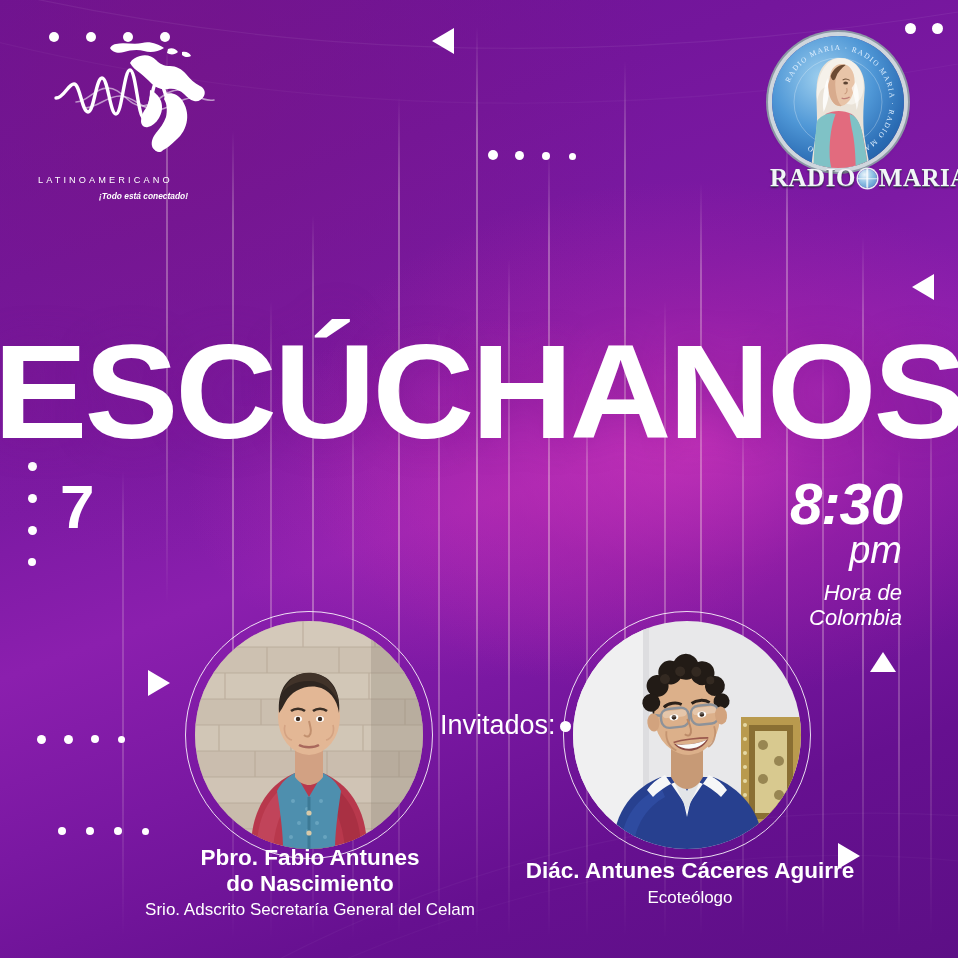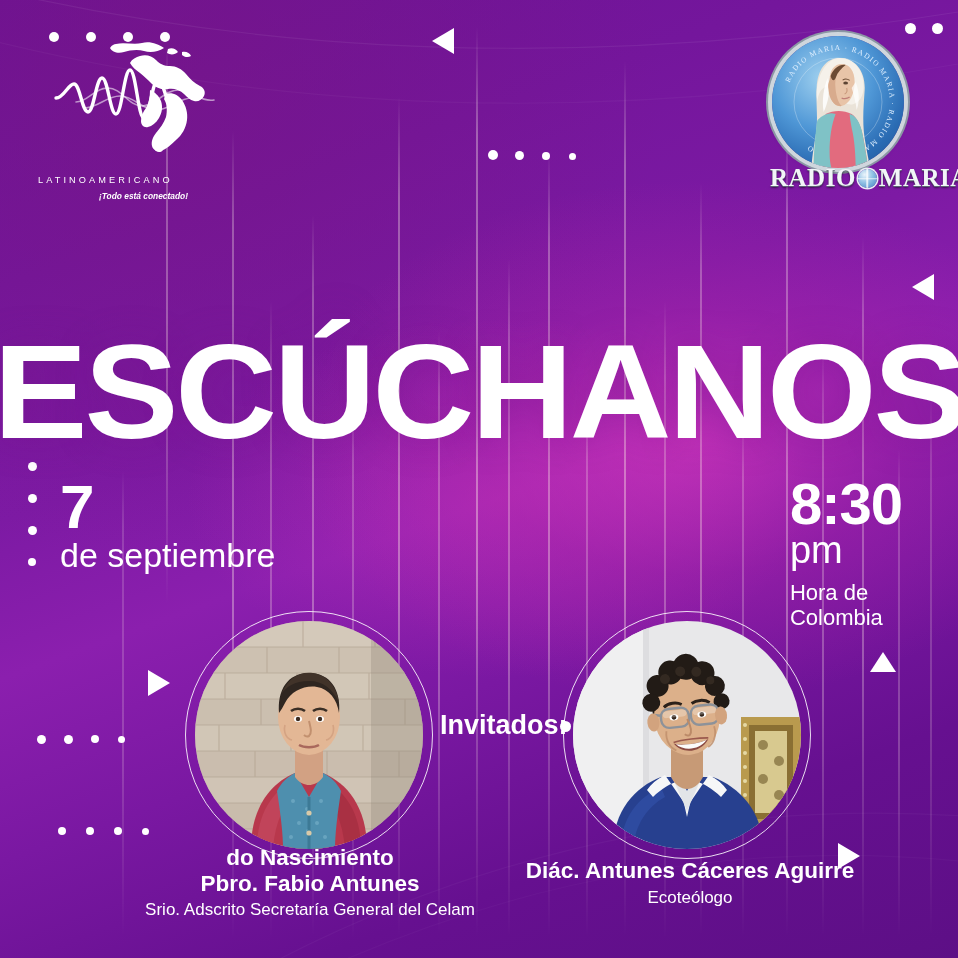--- a/index.html
+++ b/index.html
@@ -67,27 +67,27 @@
     font-size:133px;font-weight:700;letter-spacing:-3px;line-height:1;color:#fff;
     transform:scaleX(1.06);transform-origin:50% 50%;
     text-shadow:0 0 36px rgba(120,20,140,.45);}
 
   
   .date-block{position:absolute;left:60px;top:478px;}
   .date-day{font-size:62px;font-weight:700;line-height:.92;color:#fff;}
   .date-month{font-size:34px;font-weight:500;line-height:1.1;margin-top:2px;color:#fff;}
 
   
-  .time-block{position:absolute;right:56px;top:476px;}
+  .time-block{position:absolute;right:56px;top:476px;text-align:right;font-style:italic;}
   .time-main{font-size:58px;font-weight:700;line-height:.95;letter-spacing:-1px;color:#fff;}
   .time-ampm{font-size:38px;font-weight:400;line-height:1;margin-top:0;color:#fff;}
   .time-zone{font-size:22px;font-weight:400;line-height:1.12;margin-top:12px;color:#fff;}
 
   
-  .invitados{position:absolute;left:440px;top:710px;font-size:27px;font-weight:700;color:#fff;}
+  .invitados{position:absolute;left:440px;top:710px;font-size:27px;font-weight:400;color:#fff;}
 
   
   .portrait{position:absolute;width:228px;height:228px;border-radius:50%;overflow:hidden;}
   .portrait svg{width:100%;height:100%;display:block;}
   .pring{position:absolute;width:248px;height:248px;border-radius:50%;
     border:1.6px solid rgba(255,255,255,.85);}
 
   
   .speaker{position:absolute;text-align:center;}
   .sp-name{font-size:22.5px;font-weight:700;line-height:1.14;color:#fff;}
@@ -231,21 +231,20 @@
     </div>
     <div class="rm-word">
       <span>RADIO</span><span class="rm-globe"></span><span>MARIA</span>
     </div>
   </div>
 
   <div class="headline">ESCÚCHANOS</div>
 
   <div class="date-block">
     <div class="date-day">7</div>
-    <div class="date-month">de septiembre</div>
   </div>
 
   <div class="time-block">
     <div class="time-main">8:30</div>
     <div class="time-ampm">pm</div>
     <div class="time-zone">
       <div>Hora de</div>
       <div>Colombia</div>
     </div>
   </div>
@@ -420,22 +419,22 @@
         <path d="M140,108 C142,118 137,126 132,128" stroke="#c08f6c" stroke-width="1.8" fill="none" opacity=".85"></path>
 
         <ellipse cx="80" cy="98" rx="6" ry="9" fill="#d2a37e"></ellipse>
         <ellipse cx="148" cy="98" rx="6" ry="9" fill="#d2a37e"></ellipse>
       </g>
     </svg>
   </div>
 
   <div class="speaker" style="left:110px;top:845px;width:400px;">
     <div class="sp-name">
+      <div>Pbro. Fabio Antunes</div>
       <div>do Nascimiento</div>
-      <div>Pbro. Fabio Antunes</div>
     </div>
     <div class="sp-role">Srio. Adscrito Secretaría General del Celam</div>
   </div>
 
   <div class="speaker" style="left:490px;top:858px;width:400px;">
     <div class="sp-name">
       <div>Diác. Antunes Cáceres Aguirre</div>
     </div>
     <div class="sp-role">Ecoteólogo</div>
   </div>

